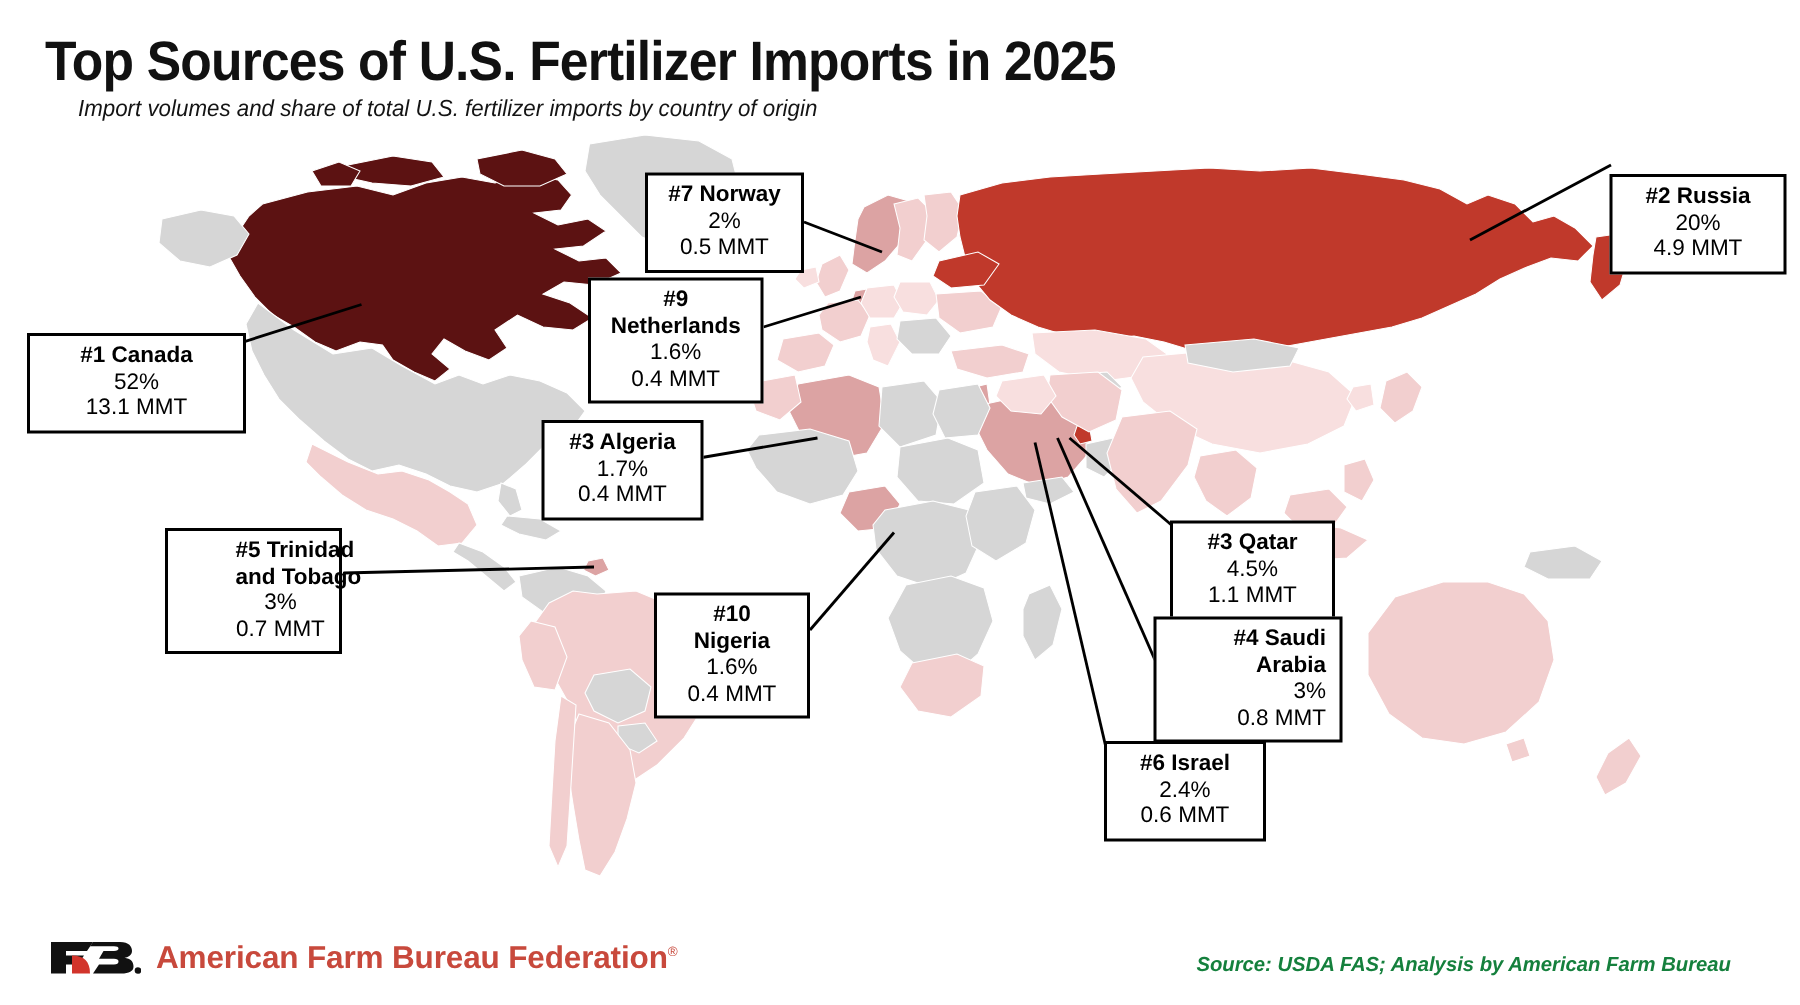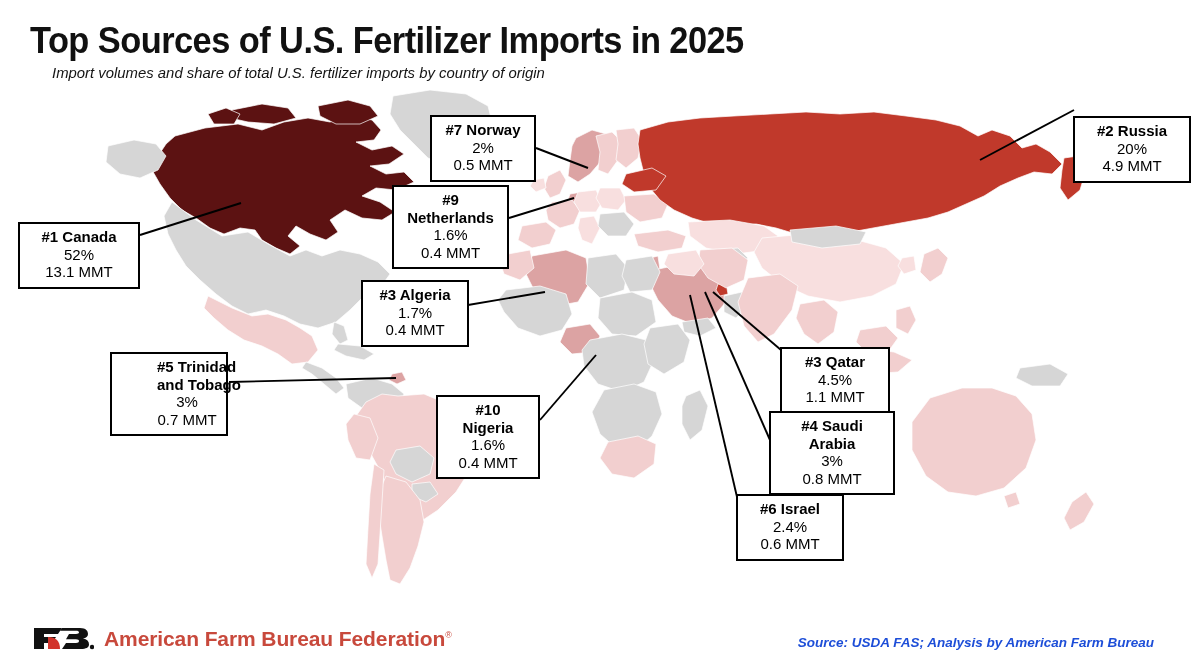--- a/index.html
+++ b/index.html
@@ -72,21 +72,21 @@
     color: #C8493C;
     letter-spacing: -0.1px;
     white-space: nowrap;
   }
   .logo-text sup { font-size: 9px; vertical-align: super; font-weight: normal; }
   .source {
     position: absolute; right: 22px; top: 27px;
     font-style: italic;
     font-weight: bold;
     font-size: 13.5px;
-    color: #1d4ed8;
+    color: #15803d;
     white-space: nowrap;
     text-align: center;
   }
 </style>
 </head>
 <body>
 
 <div id="root">
 
   <div class="header">
@@ -216,39 +216,39 @@
     <line class="leader" x1="536" y1="148" x2="588" y2="168"></line>
     <line class="leader" x1="509" y1="218" x2="574" y2="198"></line>
     <line class="leader" x1="468" y1="305" x2="545" y2="292"></line>
     <line class="leader" x1="781" y1="350" x2="713" y2="292"></line>
     <line class="leader" x1="770" y1="440" x2="705" y2="292"></line>
     <line class="leader" x1="737" y1="497" x2="690" y2="295"></line>
     <line class="leader" x1="229" y1="382" x2="396" y2="378"></line>
     <line class="leader" x1="540" y1="420" x2="596" y2="355"></line>
   </svg>
 
-  <div class="callout" style="left:18px; top:222px; width:122px;">
+  <div class="callout" style="left:18px; top:222px; width:146px;">
     <div class="c-name">#1 Canada</div>
     <div class="c-pct">52%</div>
     <div class="c-vol">13.1 MMT</div>
   </div>
 
   <div class="callout" style="left:1073px; top:84px; width:118px;margin-top:32px;">
     <div class="c-name">#2 Russia</div>
     <div class="c-pct">20%</div>
     <div class="c-vol">4.9 MMT</div>
   </div>
 
   <div class="callout" style="left:780px; top:347px; width:110px;">
     <div class="c-name">#3 Qatar</div>
     <div class="c-pct">4.5%</div>
     <div class="c-vol">1.1 MMT</div>
   </div>
 
-  <div class="callout" style="left:769px; top:411px; width:126px;">
+  <div class="callout" style="left:769px; top:411px; width:126px;text-align:right;">
     <div class="c-name">#4 Saudi</div>
     <div class="c-name">Arabia</div>
     <div class="c-pct">3%</div>
     <div class="c-vol">0.8 MMT</div>
   </div>
 
   <div class="callout" style="left:110px; top:352px; width:118px;padding-left:45px;">
     <div class="c-name">#5 Trinidad</div>
     <div class="c-name">and Tobago</div>
     <div class="c-pct">3%</div>

